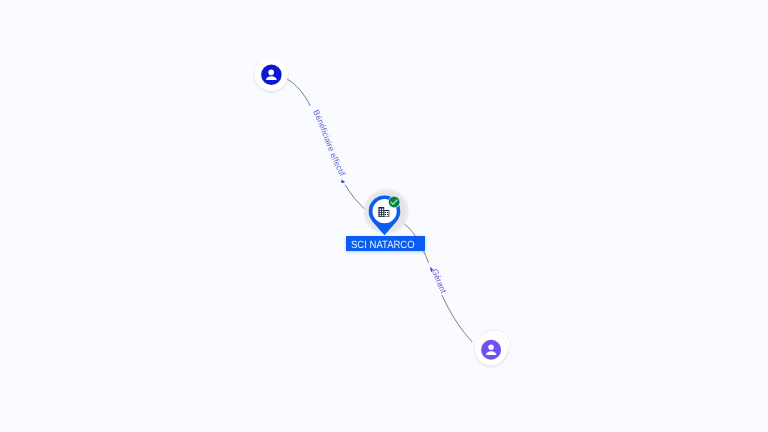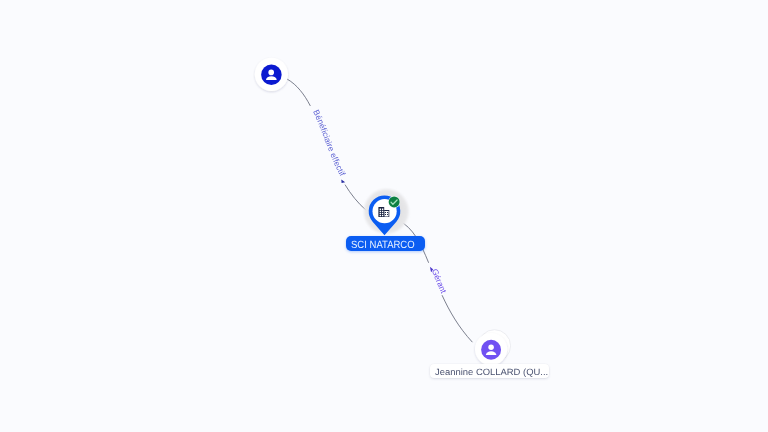--- a/index.html
+++ b/index.html
@@ -13,21 +13,21 @@
               -webkit-font-smoothing:antialiased;text-rendering:geometricPrecision;
               paint-order:stroke fill;stroke:#fafbfe;stroke-width:1.6px;
               stroke-linejoin:round;}
 
   
   .chip{position:absolute;background:#ffffff;-webkit-font-smoothing:antialiased;
         text-rendering:geometricPrecision;will-change:transform;border-radius:4px;
         box-shadow:0 1px 2.5px rgba(40,50,90,.13), 0 0 0 .5px rgba(40,50,90,.035);
         color:#4a5270;font-size:9.15px;line-height:17.5px;white-space:nowrap;
         height:14.2px;padding:0 4.6px;box-sizing:border-box;}
-  .chip.sel{background:#0b5df2;color:#e8f2ff;border-radius:5px;height:15.1px;line-height:20.2px;
+  .chip.sel{background:#0b5df2;color:#e8f2ff;border-radius:0;height:15.1px;line-height:20.2px;
             padding:0 4.8px;font-size:10.45px;
             box-shadow:0 1px 3px rgba(11,93,242,.30);}
   .chip.sel > span{display:inline-block;transform:scaleX(0.912);transform-origin:left center;}
   .chip > span{display:inline-block;transform-origin:left center;}
   .chip.wide > span{transform:scaleX(1.033);}
 </style>
 </head>
 <body>
 
 <div id="stage">
@@ -117,17 +117,14 @@
       <circle cx="394.15" cy="201.95" r="5.45" fill="#0d8043"></circle>
       <path d="M 391.0 202.1 L 392.9 204.3 L 397.1 200.0" stroke="#a6e2bd" stroke-width="1.25" fill="none" stroke-linecap="round" stroke-linejoin="round"></path>
     </g>
   </svg>
 
 
   <div class="chip sel" style="left:346.4px;top:235.6px;">
     <span>SCI NATARCO</span>
   </div>
 
-  <div class="chip wide" style="left:430.2px;top:363.8px;">
-    <span>Jeannine COLLARD (QU...</span>
-  </div>
 
 </div>
 
 </body></html>

